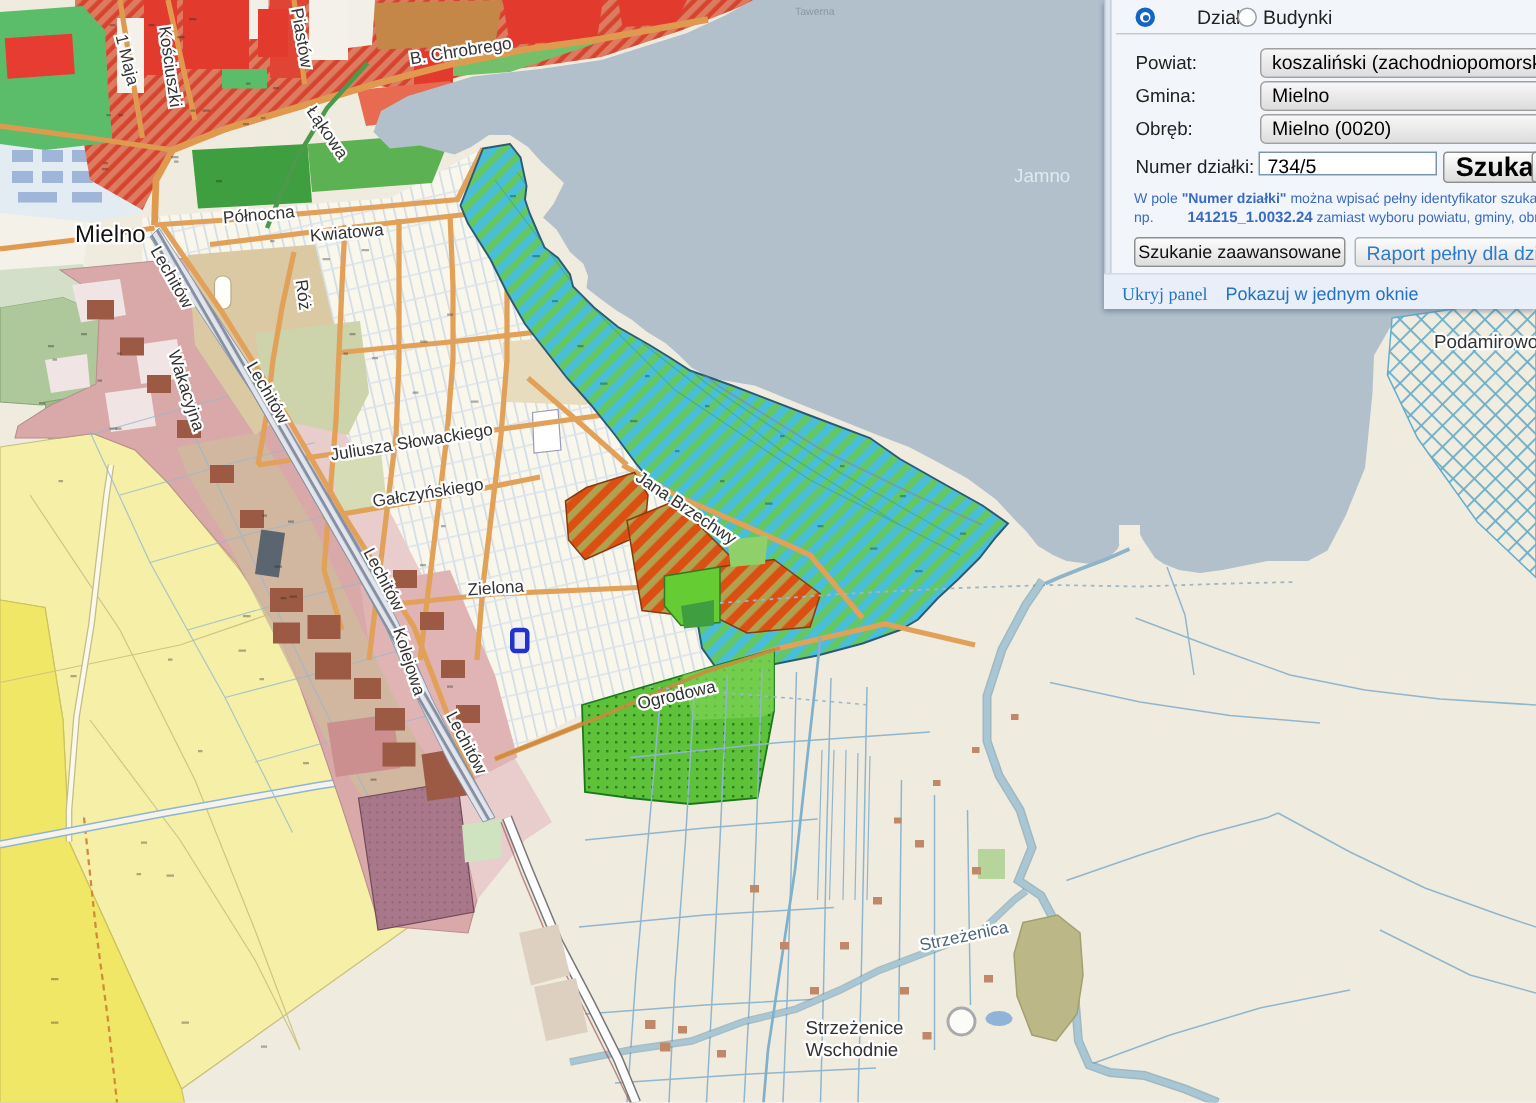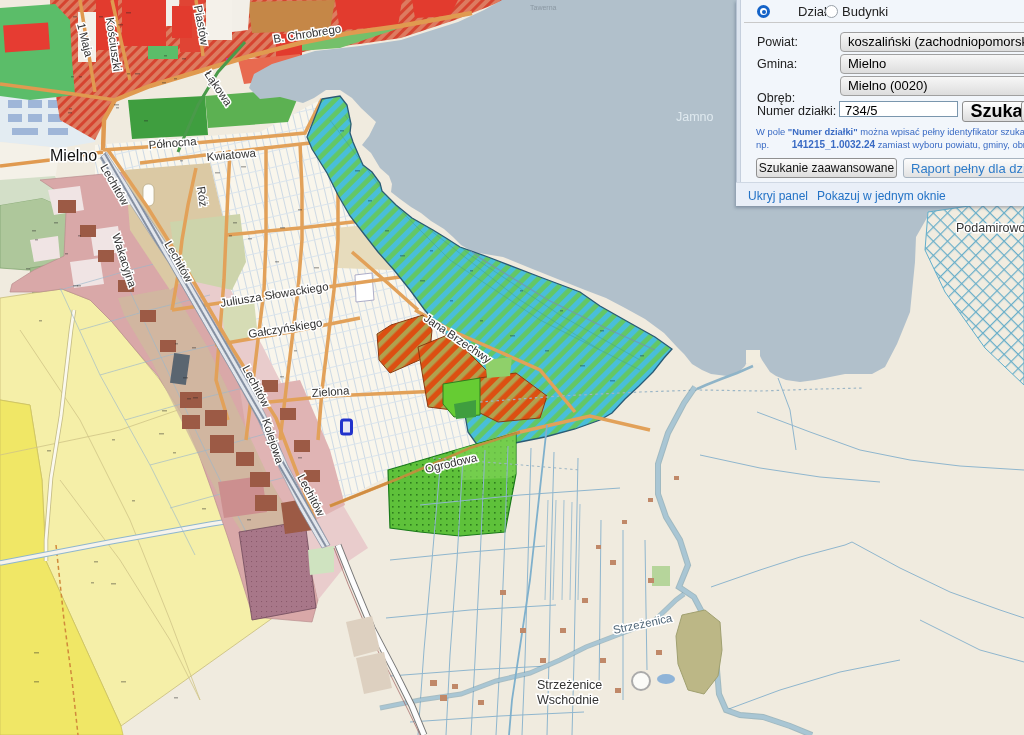--- a/index.html
+++ b/index.html
@@ -420,26 +420,26 @@
   <div class="radio" style="left:21px;top:5px;width:13px;height:13px;border:3.2px solid #1463c8;"></div>
   <div class="radio" style="left:25.5px;top:9.5px;width:4px;height:4px;background:#1463c8;"></div>
   <div class="lb" style="left:38px;top:4px;font-size:13px;margin-left:24px;">Działki</div>
   <div class="radio" style="left:89px;top:5px;width:13px;height:13px;border:1.5px solid #98a0a8;"></div>
   <div class="lb" style="left:106px;top:4px;font-size:13px;">Budynki</div>
   <div style="position:absolute;left:8px;right:0;top:22px;border-top:1px solid #c9c9c9;"></div>
   <div class="lb" style="left:21px;top:35px;">Powiat:</div>
   <div class="sel" style="left:104px;top:32px;width:190px;">koszaliński (zachodniopomorskie</div>
   <div class="lb" style="left:21px;top:57px;text-align:right;">Gmina:</div>
   <div class="sel" style="left:104px;top:54px;width:190px;">Mielno</div>
-  <div class="lb" style="left:21px;top:91px;">Obręb:</div>
+  <div class="lb" style="left:21px;top:79px;">Obręb:</div>
   <div class="sel" style="left:104px;top:76px;width:190px;">Mielno (0020)</div>
   <div class="lb" style="left:21px;top:104px;">Numer działki:</div>
   <div style="position:absolute;left:103px;top:101px;width:119px;height:16px;border:1px solid #7a96ad;background:#fff;box-sizing:border-box;font-size:13px;line-height:18px;padding-left:5px;">734/5</div>
   <div style="position:absolute;left:226px;top:100.5px;width:74px;height:21px;background:linear-gradient(#ffffff,#dcdcdc);border:1px solid #8e8e8e;border-radius:3px;font-size:18px;font-weight:bold;text-align:center;line-height:19px;box-sizing:border-box;">Szukaj</div>
   <div style="position:absolute;left:285px;top:100.5px;width:6px;height:21px;background:linear-gradient(#ffffff,#dcdcdc);border:1px solid #8e8e8e;border-radius:3px;box-sizing:border-box;"></div>
   <div style="position:absolute;left:20px;top:126px;width:272px;font-size:9.4px;color:#3a6bc4;line-height:12.5px;white-space:nowrap;">W pole <b>"Numer działki"</b> można wpisać pełny identyfikator szukan<br>np. <b style="font-size:10px;margin-left:20px;">141215_1.0032.24</b> zamiast wyboru powiatu, gminy, obrębu.</div>
   <div style="position:absolute;left:20px;top:157.5px;width:141px;height:20px;background:linear-gradient(#fcfcfc,#dddddd);border:1px solid #909090;border-radius:3px;font-size:12px;color:#111;text-align:center;line-height:19px;box-sizing:border-box;white-space:nowrap;">Szukanie zaawansowane</div>
   <div style="position:absolute;left:167px;top:157.5px;width:126px;height:20px;background:linear-gradient(#fcfcfc,#e2e2e2);border:1px solid #a8b4c0;border-radius:3px;font-size:13px;text-align:left;padding-left:7px;line-height:19px;color:#2f7cc9;overflow:hidden;white-space:nowrap;box-sizing:border-box;">Raport pełny dla działk</div>
   <div style="position:absolute;left:0;right:0;top:182px;bottom:0;background:#e9eff8;border-top:1px solid #cfd8e4;">
-    <a style="position:absolute;left:12px;top:6px;font-size:12px;">Ukryj panel</a>
+    <a style="position:absolute;left:12px;top:6px;font-size:12px;font-family:Liberation Serif, serif;">Ukryj panel</a>
     <a style="position:absolute;left:81px;top:6px;font-size:12px;">Pokazuj w jednym oknie</a>
   </div>
 </div>
 
 </body></html>

